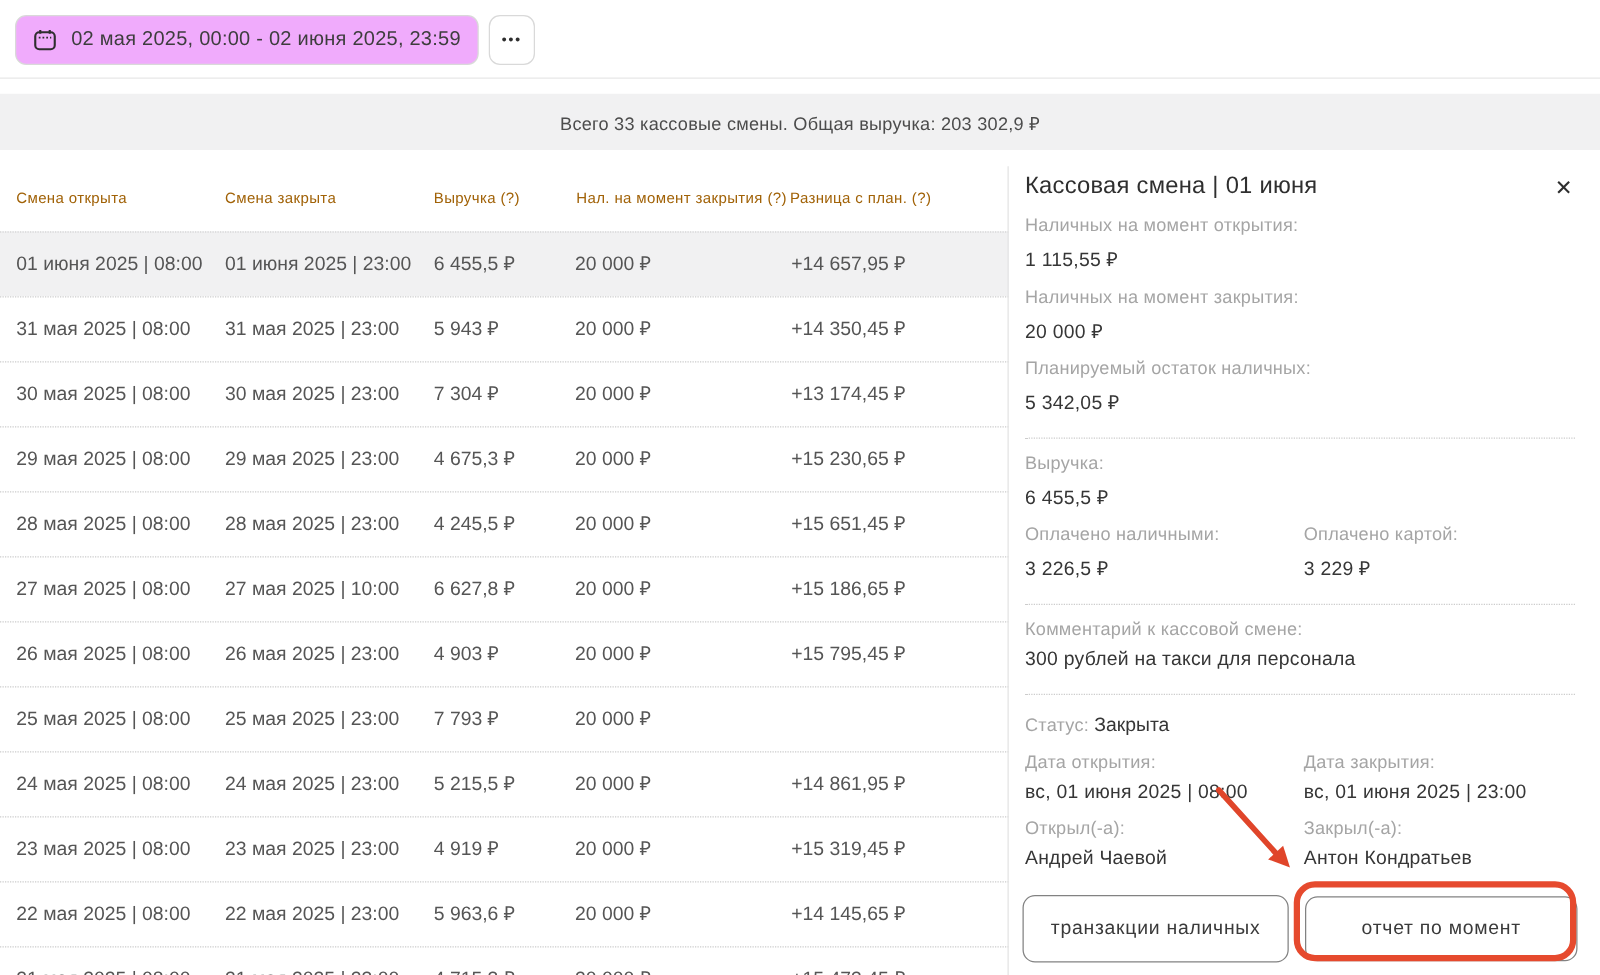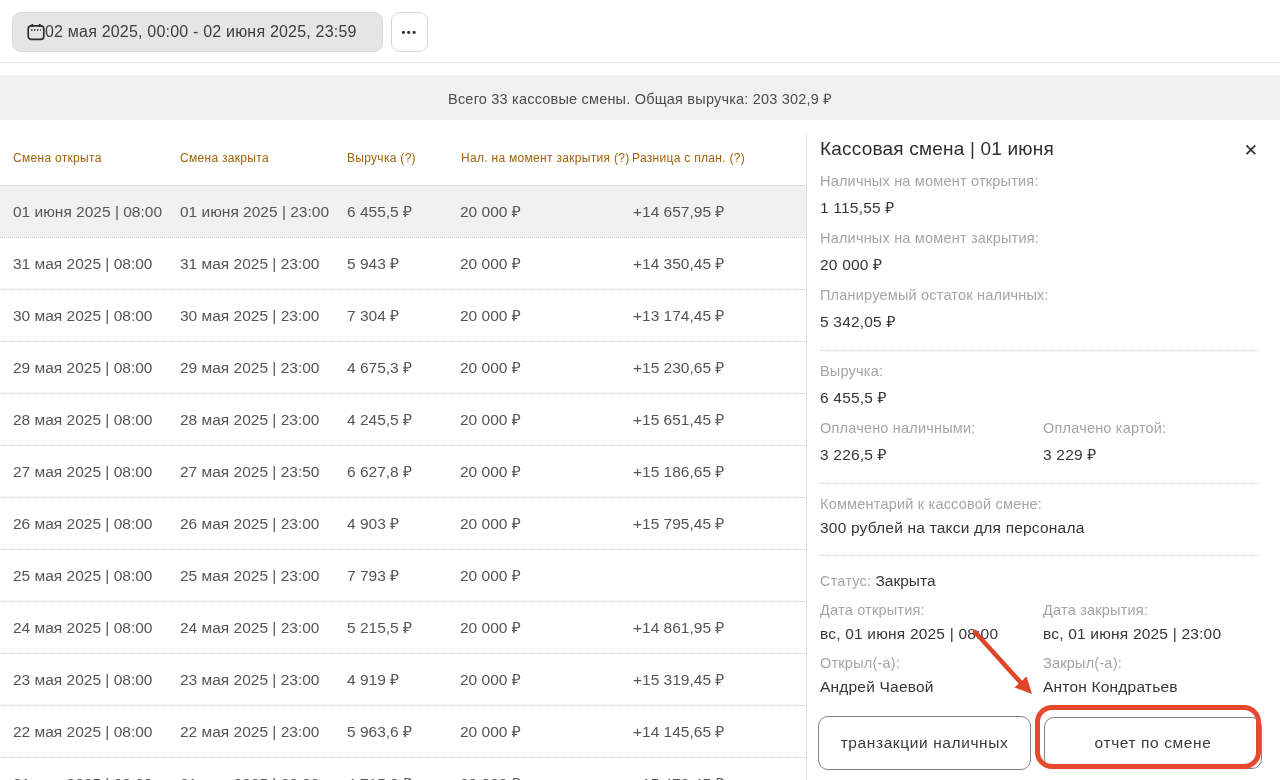--- a/index.html
+++ b/index.html
@@ -2,22 +2,22 @@
 <html><head>
 <meta charset="utf-8">
 <style>
   * { margin:0; padding:0; box-sizing:border-box; }
   html,body { background:#fff; }
   body { font-family:"Liberation Sans", sans-serif; }
   .page { position:relative; width:1280px; height:780px; background:#fff; overflow:hidden; }
 
   
   .date-btn { position:absolute; left:12px; top:12px; width:371px; height:40px;
-    border:1px solid #d9d9d9; border-radius:9px; background:#e5e5e5; display:flex;
-    align-items:center; padding:0 14px; cursor:pointer; }
+    border:1px solid #d9d9d9; border-radius:9px; background:#f0abfc; display:flex;
+    align-items:center; padding:0 14px; gap:12px; cursor:pointer; }
   .date-btn .dtext { font-size:16px; color:#3d3d3d; letter-spacing:.2px; white-space:nowrap; }
   .more-btn { position:absolute; left:391px; top:12px; width:37px; height:40px;
     border:1px solid #d9d9d9; border-radius:9px; background:#fff; display:flex;
     align-items:center; justify-content:center; cursor:pointer;
     font-size:11px; letter-spacing:1.5px; color:#2e2e2e; font-weight:bold; }
   .topline { position:absolute; left:0; top:62px; width:1280px; height:0; border-top:1px solid #e8e8e8; }
 
   
   .banner { position:absolute; left:0; top:75px; width:1280px; height:45px; background:#f1f1f2;
     display:flex; align-items:center; justify-content:center; }
@@ -129,21 +129,21 @@
       </div>
       <div class="trow">
         <div class="tcell c0">28 мая 2025 | 08:00</div>
         <div class="tcell c1">28 мая 2025 | 23:00</div>
         <div class="tcell c2">4 245,5 ₽</div>
         <div class="tcell c3">20 000 ₽</div>
         <div class="tcell c4">+15 651,45 ₽</div>
       </div>
       <div class="trow">
         <div class="tcell c0">27 мая 2025 | 08:00</div>
-        <div class="tcell c1">27 мая 2025 | 23:50</div>
+        <div class="tcell c1">27 мая 2025 | 10:00</div>
         <div class="tcell c2">6 627,8 ₽</div>
         <div class="tcell c3">20 000 ₽</div>
         <div class="tcell c4">+15 186,65 ₽</div>
       </div>
       <div class="trow">
         <div class="tcell c0">26 мая 2025 | 08:00</div>
         <div class="tcell c1">26 мая 2025 | 23:00</div>
         <div class="tcell c2">4 903 ₽</div>
         <div class="tcell c3">20 000 ₽</div>
         <div class="tcell c4">+15 795,45 ₽</div>
@@ -252,21 +252,21 @@
         <div class="pvalue">Андрей Чаевой</div>
       </div>
       <div class="pcol2 pfield">
         <div class="plabel">Закрыл(-а):</div>
         <div class="pvalue">Антон Кондратьев</div>
       </div>
     </div>
   </div>
 
   <div class="pbtn b1">транзакции наличных</div>
-  <div class="pbtn b2">отчет по смене</div>
+  <div class="pbtn b2">отчет по момент</div>
 
   <div class="red-ring"></div>
   <svg class="red-arrow" width="100" height="95" viewBox="0 0 100 95">
     <line x1="25" y1="20" x2="72" y2="72" stroke="#e0452a" stroke-width="4.5" stroke-linecap="round"></line>
     <polygon points="82,82 64.5,75.5 76.5,64.5" fill="#e0452a"></polygon>
   </svg>
 
 </div>
 
 </body></html>

